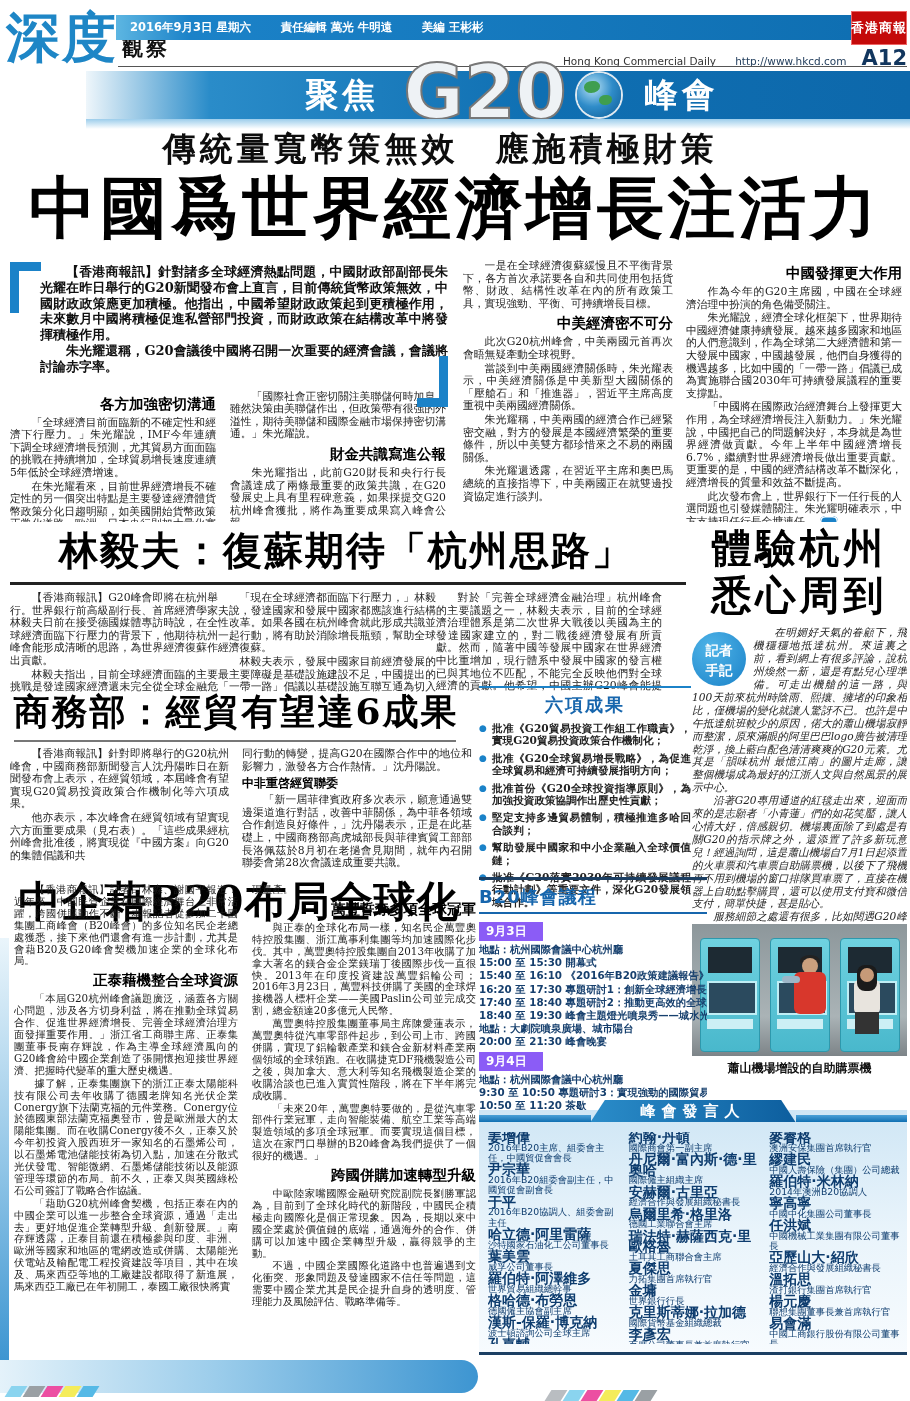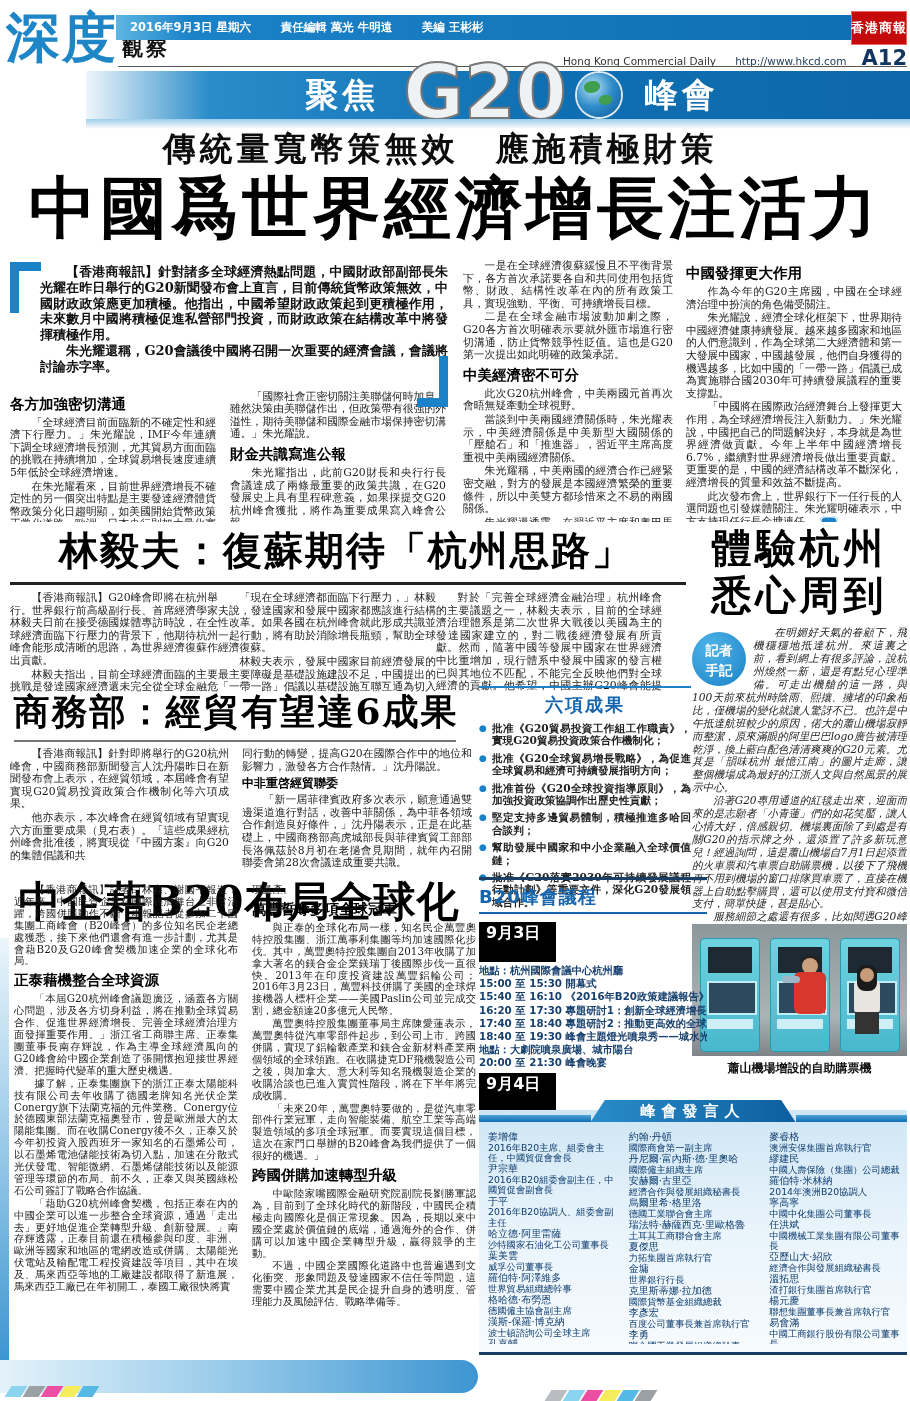--- a/index.html
+++ b/index.html
@@ -32,21 +32,21 @@
   .globe i{position:absolute;background:#3f9e4f;border-radius:50% 40% 55% 45%;}
   .globe i.g1{left:7px;top:8px;width:16px;height:12px;}
   .globe i.g2{left:22px;top:22px;width:13px;height:10px;}
   .bannerfade{left:86px;top:119px;width:824px;height:10px;background:linear-gradient(180deg,#9ccdeb,#fff);}
   
   .kicker{left:0;top:127px;width:880px;text-align:center;font-size:33px;font-weight:bold;color:#0d0d0d;letter-spacing:4px;}
   .mainhead{left:0;top:163px;width:910px;text-align:center;font-size:67px;font-weight:bold;color:#000;letter-spacing:4px;}
   
   .body{font-size:10.8px;line-height:12.6px;text-indent:2em;margin:0 0 1px 0;text-align:justify;color:#1c1c1c;}
   .noind{text-indent:0;}
-  .subhead{font-weight:bold;text-align:left;font-size:14.5px;margin:4px 0 3px 0;color:#000;}
+  .subhead{font-weight:bold;text-align:right;font-size:14.5px;margin:4px 0 3px 0;color:#000;}
   .subhead.left{text-align:left;font-size:12px;margin:2px 0;}
   .leadsec{left:10px;top:260px;width:892px;height:262px;display:flex;gap:13px;overflow:hidden;}
   .groupA{width:440px;flex:none;position:relative;}
   .leadp{font-size:13px;line-height:15.8px;font-weight:bold;text-indent:2em;margin:0;text-align:justify;color:#101010;}
   .leadwrap{padding:4px 2px 0 30px;position:relative;}
   .brk-open{position:absolute;left:0;top:2px;width:22px;height:42px;border-left:9px solid #1b82c8;border-top:9px solid #1b82c8;}
   .brk-close{position:absolute;right:2px;top:96px;width:22px;height:42px;border-right:9px solid #1b82c8;border-bottom:9px solid #1b82c8;}
   .twocol{display:flex;gap:14px;margin-top:16px;}
   .twocol .c1{width:206px;flex:none;}
   .twocol .c2{width:216px;flex:none;}
@@ -85,34 +85,34 @@
   .caption{left:692px;top:1060px;width:215px;text-align:center;font-weight:bold;font-size:12px;color:#111;}
   
   .six{left:479px;top:686px;width:212px;border-top:2px solid #1b82c8;padding-top:5px;}
   .sixtitle{text-align:center;font-size:18px;font-weight:bold;color:#1766ad;margin-bottom:5px;letter-spacing:2px;}
   .six .item{font-size:10.6px;line-height:12.4px;font-weight:bold;color:#222;margin-bottom:5px;text-align:justify;position:relative;padding-left:13px;}
   .six .item::before{content:"●";color:#1b82c8;position:absolute;left:0;top:0;font-size:9px;}
   
   .agenda{left:479px;top:877px;width:228px;border-top:3px solid #1c3f63;padding-top:5px;
           font-family:"DejaVu Sans","Liberation Sans",sans-serif;}
   .agtitle{font-size:18px;font-weight:bold;color:#1766ad;border-bottom:2px solid #1766ad;padding-bottom:3px;margin-bottom:5px;letter-spacing:1px;}
-  .daytab{display:inline-block;background:#000000;color:#fff;font-size:16px;font-weight:bold;padding:1px 16px 18px 7px;margin:3px 0 2px 0;}
+  .daytab{display:inline-block;background:#8b5cf6;color:#fff;font-size:12px;font-weight:bold;padding:1px 16px 1px 7px;margin:3px 0 2px 0;}
   .agline{font-size:10.3px;line-height:13.2px;color:#17406e;font-weight:bold;white-space:nowrap;overflow:hidden;}
   
   .spbg{left:479px;top:1110px;width:428px;height:242px;background:linear-gradient(180deg,#cfe6f5 0%,#e9f4fb 50%,#f7fbfe 100%);
         border-bottom:3px solid #1c3f63;}
   .spbanner{left:479px;top:1100px;width:428px;height:22px;display:flex;align-items:flex-end;}
   .spbanner .bar{flex:1;height:7px;background:linear-gradient(180deg,#4ba1d8,#0f6fb2);}
   .sptab{width:205px;height:22px;flex:none;background:linear-gradient(90deg,#2a8cc9,#0d5e9e);color:#fff;text-align:center;
          font-size:15px;font-weight:bold;line-height:22px;letter-spacing:6px;clip-path:polygon(7% 0,93% 0,100% 100%,0 100%);
          font-family:"DejaVu Sans","Liberation Sans",sans-serif;}
   .spcols{left:488px;top:1132px;width:412px;height:212px;display:flex;gap:10px;overflow:hidden;
           font-family:"DejaVu Sans","Liberation Sans",sans-serif;}
   .spcols .sc{flex:1;}
-  .spname{font-size:10px;font-weight:normal;color:#0d3c6e;line-height:10.6px;}
+  .spname{font-size:14px;font-weight:bold;color:#0d3c6e;line-height:10.6px;}
   .sptitle{font-size:9.3px;color:#0d3c6e;line-height:10.4px;margin-bottom:1px;}
   
   .mfhead{left:0;top:688px;width:472px;text-align:center;font-size:36px;font-weight:bold;color:#000;letter-spacing:2px;}
   .mfrule{left:14px;top:740px;width:442px;height:1.5px;background:#777;}
   .mfcols{left:10px;top:748px;width:462px;height:134px;display:flex;gap:13px;overflow:hidden;}
   .mfcols .m1{width:219px;flex:none;}
   .mfcols .m2{width:230px;flex:none;}
   
   .b20frame-left{left:0;top:938px;width:9px;height:424px;background:linear-gradient(180deg,#eaf5fb 0%,#8fc4e6 55%,#3d95d1 100%);}
   .b20frame-bottom{left:0;top:1360px;width:478px;height:33px;border-radius:0 17px 17px 0;
@@ -179,21 +179,20 @@
         </div>
         <div class="c2">
           <p class="body">「國際社會正密切關注美聯儲何時加息。雖然決策由美聯儲作出，但政策帶有很強的外溢性，期待美聯儲和國際金融市場保持密切溝通。」朱光耀說。</p>
           <div class="subhead">財金共識寫進公報</div>
           <p class="body">朱光耀指出，此前G20財長和央行行長會議達成了兩條最重要的政策共識，在G20發展史上具有里程碑意義，如果採提交G20杭州峰會獲批，將作為重要成果寫入峰會公報。</p>
         </div>
       </div>
     </div>
     <div class="col3">
       <p class="body">一是在全球經濟復蘇緩慢且不平衡背景下，各方首次承諾要各自和共同使用包括貨幣、財政、結構性改革在內的所有政策工具，實現強勁、平衡、可持續增長目標。</p>
-      <p class="body">二是在全球金融市場波動加劇之際，G20各方首次明確表示要就外匯市場進行密切溝通，防止貨幣競爭性貶值。這也是G20第一次提出如此明確的政策承諾。</p>
       <div class="subhead">中美經濟密不可分</div>
       <p class="body">此次G20杭州峰會，中美兩國元首再次會晤無疑牽動全球視野。</p>
       <p class="body">當談到中美兩國經濟關係時，朱光耀表示，中美經濟關係是中美新型大國關係的「壓艙石」和「推進器」，習近平主席高度重視中美兩國經濟關係。</p>
       <p class="body">朱光耀稱，中美兩國的經濟合作已經緊密交融，對方的發展是本國經濟繁榮的重要條件，所以中美雙方都珍惜來之不易的兩國關係。</p>
       <p class="body">朱光耀還透露，在習近平主席和奧巴馬總統的直接指導下，中美兩國正在就雙邊投資協定進行談判。</p>
     </div>
     <div class="col4">
       <div class="subhead">中國發揮更大作用</div>
       <p class="body">作為今年的G20主席國，中國在全球經濟治理中扮演的角色備受關注。</p>
       <p class="body">朱光耀說，經濟全球化框架下，世界期待中國經濟健康持續發展。越來越多國家和地區的人們意識到，作為全球第二大經濟體和第一大發展中國家，中國越發展，他們自身獲得的機遇越多，比如中國的「一帶一路」倡議已成為實施聯合國2030年可持續發展議程的重要支撐點。</p>

